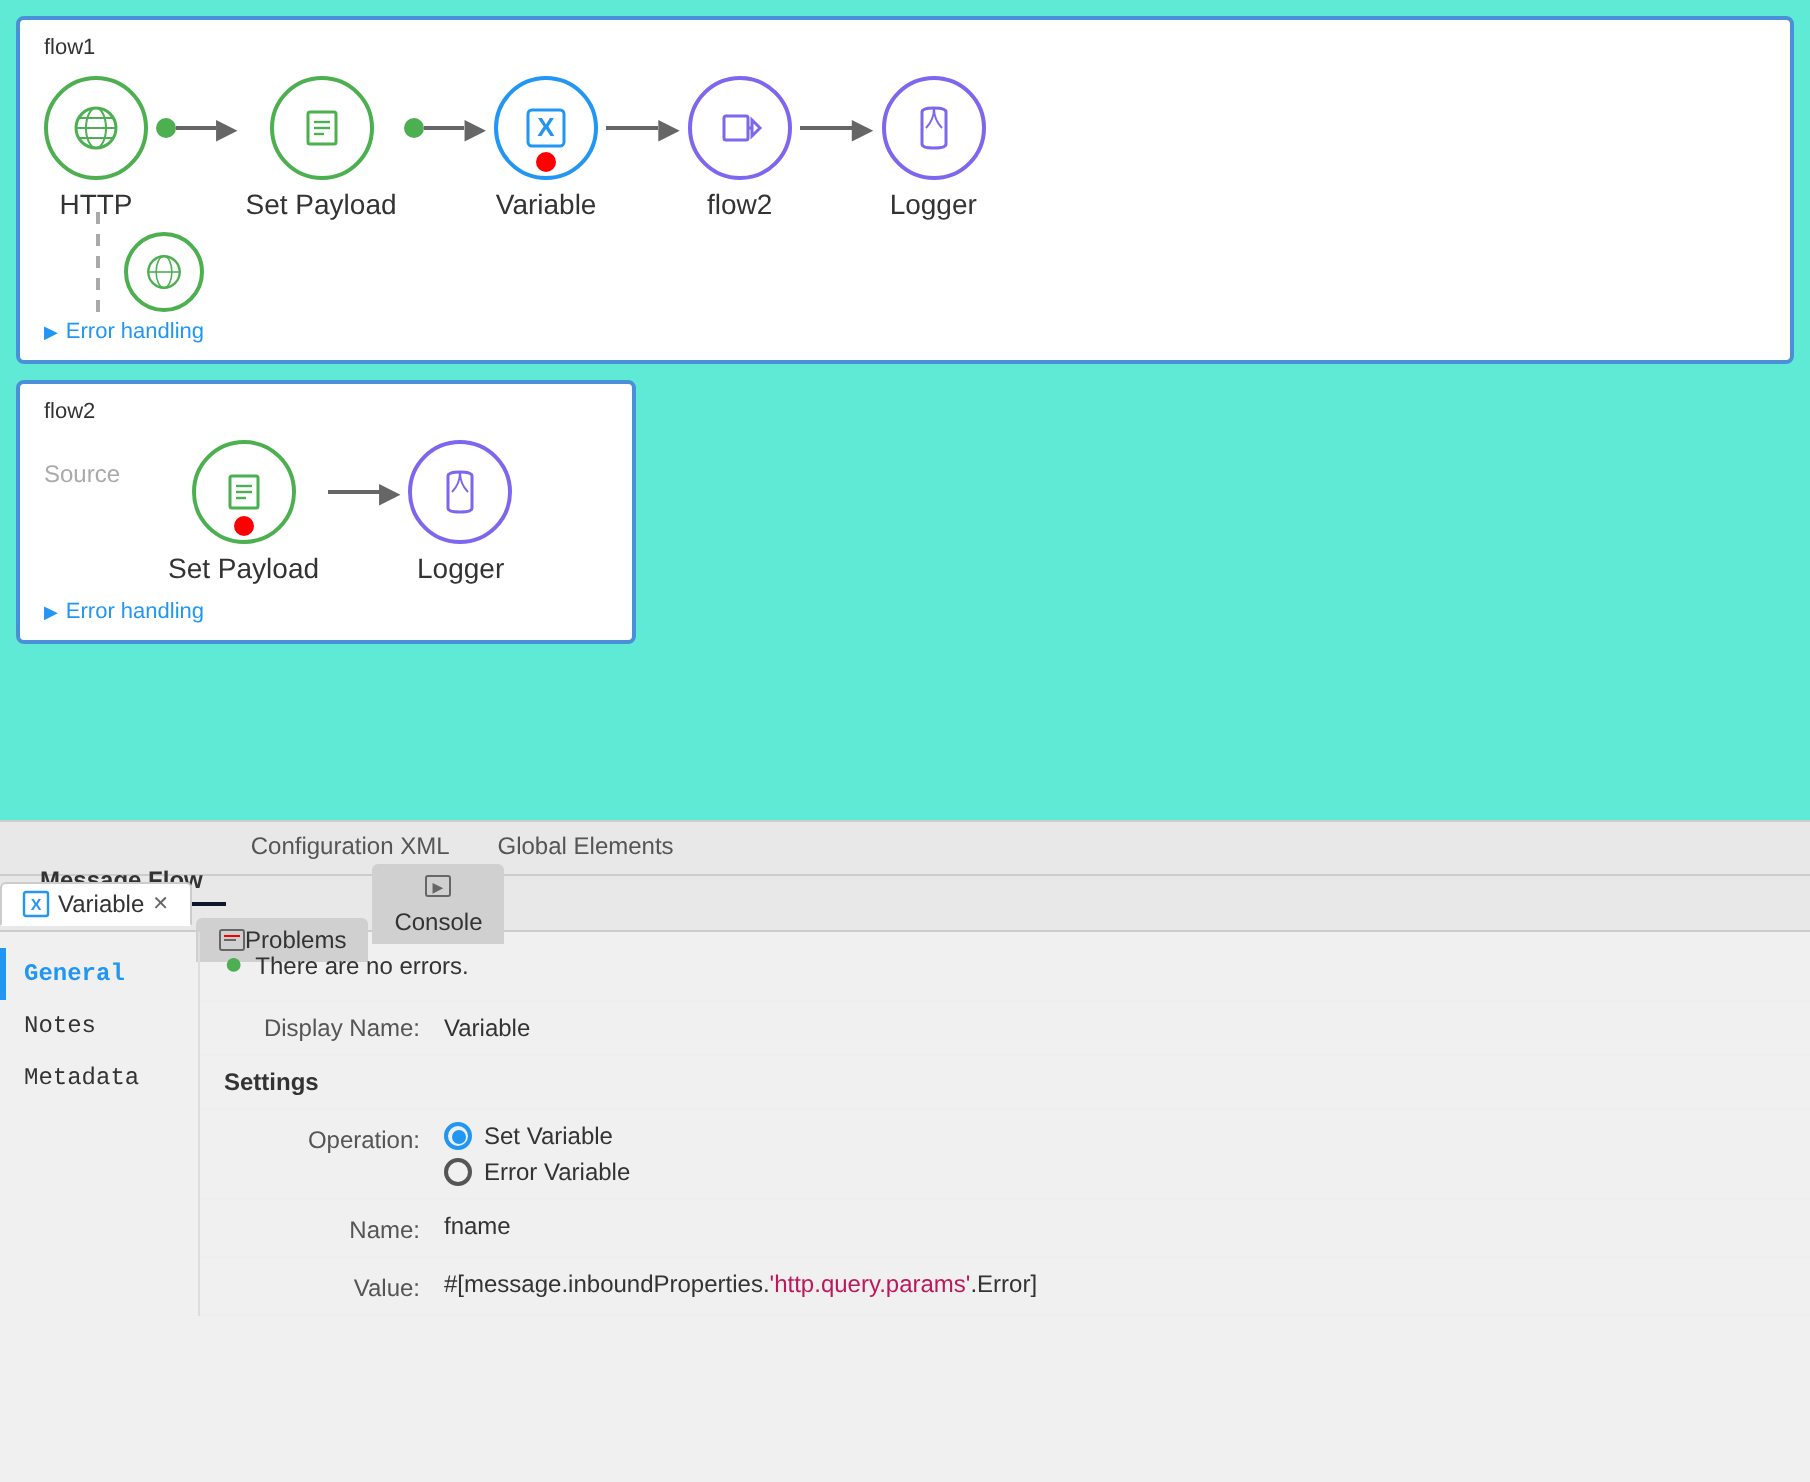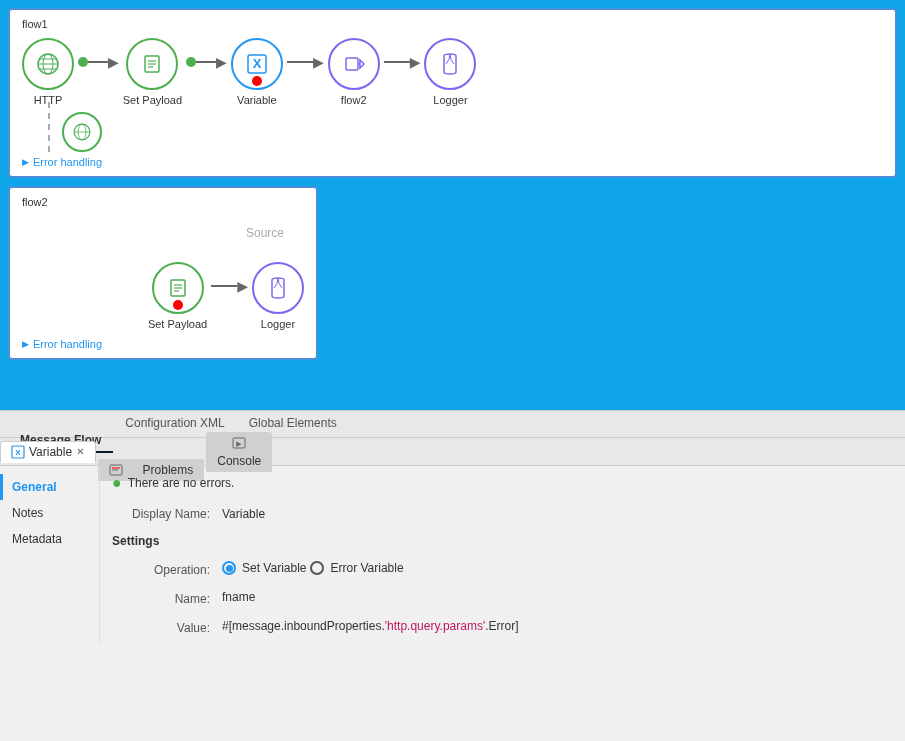--- a/index.html
+++ b/index.html
@@ -1,20 +1,20 @@
 <!DOCTYPE html>
 <html><head>
   <meta charset="utf-8">
   <style>
     * { box-sizing: border-box; margin: 0; padding: 0; }
     body { font-family: Arial, sans-serif; font-size: 12px; background: #f0f0f0; color: #333; width: 905px; height: 741px; overflow: hidden; }
 
     
     .canvas-area {
-      background: #0ea5e9;
+      background: #5eead4;
       padding: 8px;
       height: 410px;
       overflow: hidden;
     }
 
     .flow-container {
       background: white;
       border: 2px solid #4a90d9;
       border-radius: 4px;
       margin-bottom: 8px;
@@ -68,21 +68,21 @@
       height: 10px;
       background: red;
       border-radius: 50%;
       position: absolute;
       bottom: 2px;
       left: 50%;
       transform: translateX(-50%);
     }
 
     .node-label {
-      font-size: 11px;
+      font-size: 14px;
       color: #333;
       text-align: center;
     }
 
     .connector-dot {
       width: 10px;
       height: 10px;
       background: #4CAF50;
       border-radius: 50%;
       margin-bottom: 20px;
@@ -99,23 +99,22 @@
     }
 
     .error-handling::before {
       content: '▶';
       font-size: 9px;
     }
 
     
     .flow2-inner {
       display: flex;
-      align-items: flex-end;
-      gap: 18px;
-      flex-direction: column;
+      align-items: flex-start;
+      gap: 4px;
     }
 
     .source-label {
       color: #aaa;
       font-size: 12px;
       margin-right: 20px;
       margin-top: 14px;
     }
 
     
@@ -172,20 +171,21 @@
       width: 100px;
       border-right: 1px solid #ddd;
       padding: 8px 0;
     }
 
     .sidebar-item {
       padding: 6px 12px;
       font-size: 12px;
       cursor: pointer;
       color: #333;
+      font-family: Liberation Mono, monospace;
     }
 
     .sidebar-item.active {
       color: #2196F3;
       border-left: 3px solid #2196F3;
       font-weight: bold;
       padding-left: 9px;
     }
 
     
@@ -253,21 +253,21 @@
       padding-right: 12px;
       padding-top: 2px;
     }
 
     .settings-value {
       flex: 1;
     }
 
     .radio-group {
       display: flex;
-      flex-direction: row;
+      flex-direction: column;
       gap: 4px;
     }
 
     .radio-item {
       display: flex;
       align-items: center;
       gap: 6px;
       font-size: 12px;
     }
 
@@ -492,21 +492,21 @@
 
     <div class="panel-tab active" style="display:flex;align-items:center;gap:4px;">
       <svg width="14" height="14" viewBox="0 0 14 14">
         <rect x="1" y="1" width="12" height="12" rx="1" fill="none" stroke="#2196F3" stroke-width="1.2"></rect>
         <text x="7" y="10" text-anchor="middle" font-size="8" fill="#2196F3" font-weight="bold">X</text>
       </svg>
       <span>Variable</span>
       <span class="close-x">✕</span>
     </div>
 
-    <div class="panel-tab" style="display:flex;align-items:center;gap:20px;margin-left:2px;margin-top:37px;">
+    <div class="panel-tab" style="display:flex;align-items:center;gap:0;margin-left:2px;margin-top:37px;">
       <svg width="14" height="14" viewBox="0 0 14 14">
         <rect x="1" y="2" width="12" height="10" rx="1" fill="none" stroke="#666" stroke-width="1"></rect>
         <line x1="3" y1="5" x2="11" y2="5" stroke="#f00" stroke-width="1"></line>
         <line x1="3" y1="7" x2="9" y2="7" stroke="#666" stroke-width="1"></line>
       </svg>
       <span>Problems</span>
     </div>
 
     <div class="panel-tab" style="display:flex;align-items:center;gap:4px;margin-left:2px;flex-direction:column;">
       <svg width="14" height="14" viewBox="0 0 14 14">

